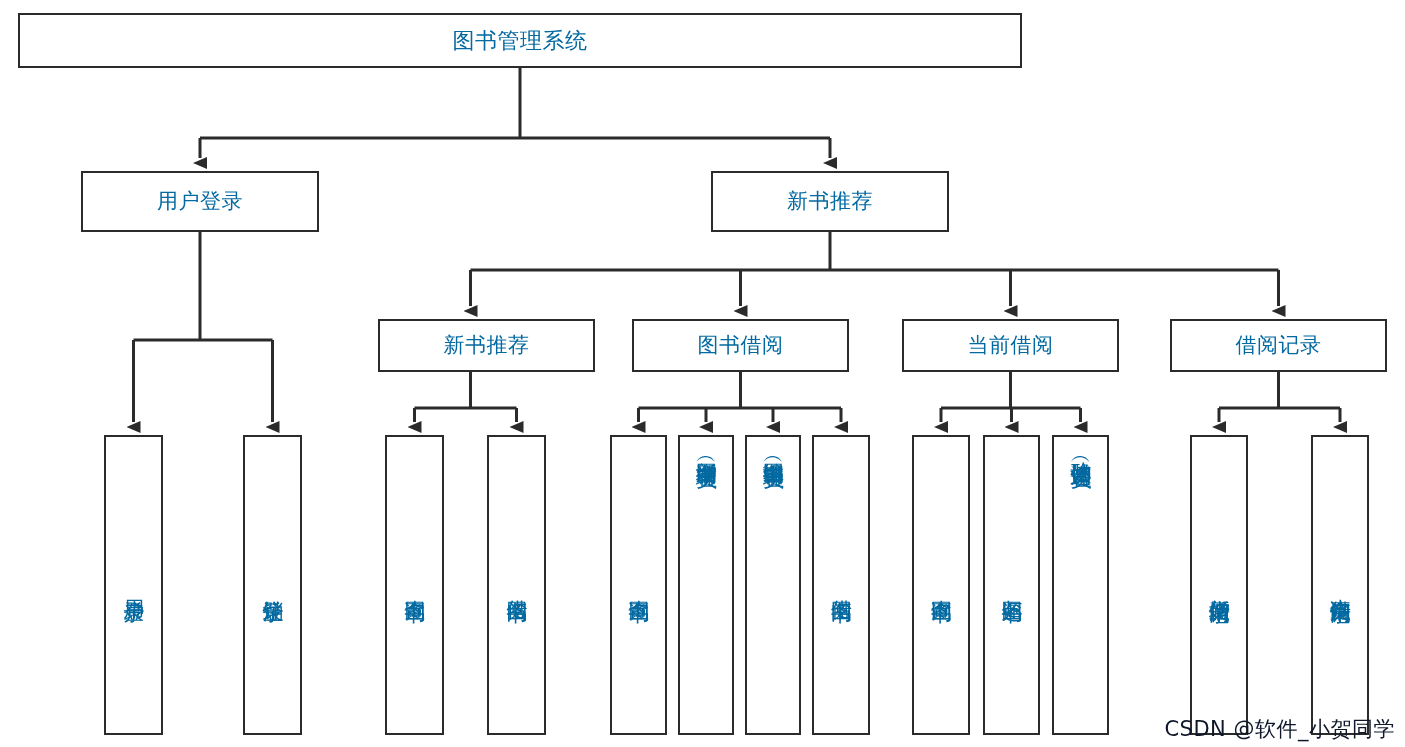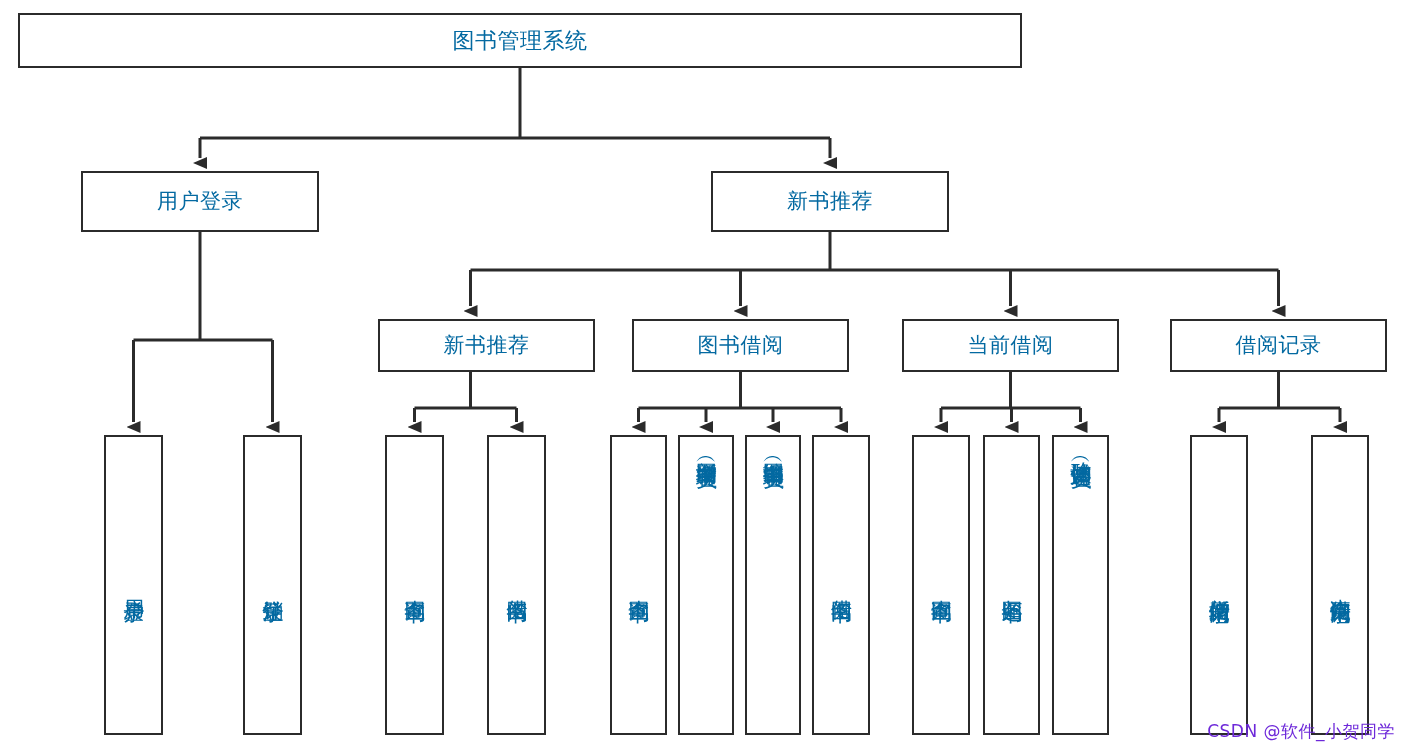--- a/index.html
+++ b/index.html
@@ -55,22 +55,22 @@
     white-space: normal;
   }
   .node.leaf.center-v {
     align-items: center;
     padding-top: 0;
   }
   .watermark {
     position: absolute;
     right: 10px;
     bottom: 4px;
-    font-size: 17px;
-    color: #6d28d9;
+    font-size: 21px;
+    color: #0f172a;
     letter-spacing: 0.5px;
     white-space: nowrap;
   }
 </style>
 </head>
 <body>
 
 <div id="canvas">
 
   <svg class="wires" viewBox="0 0 1405 747" xmlns="http://www.w3.org/2000/svg">

